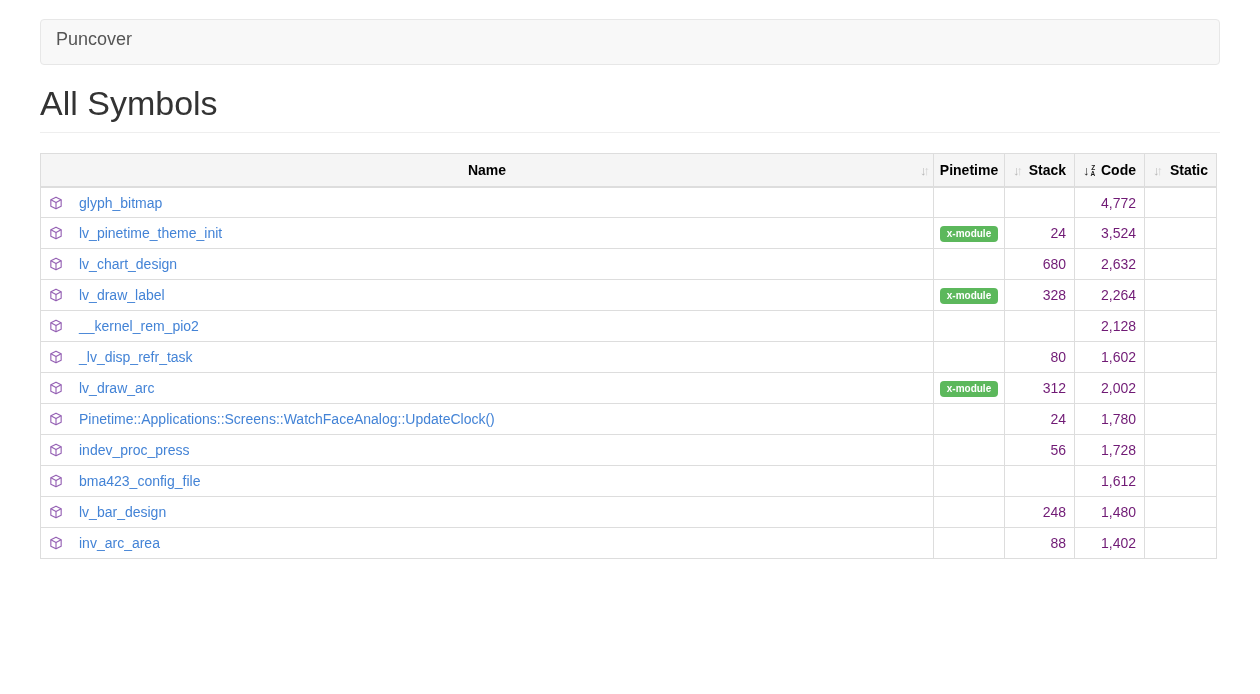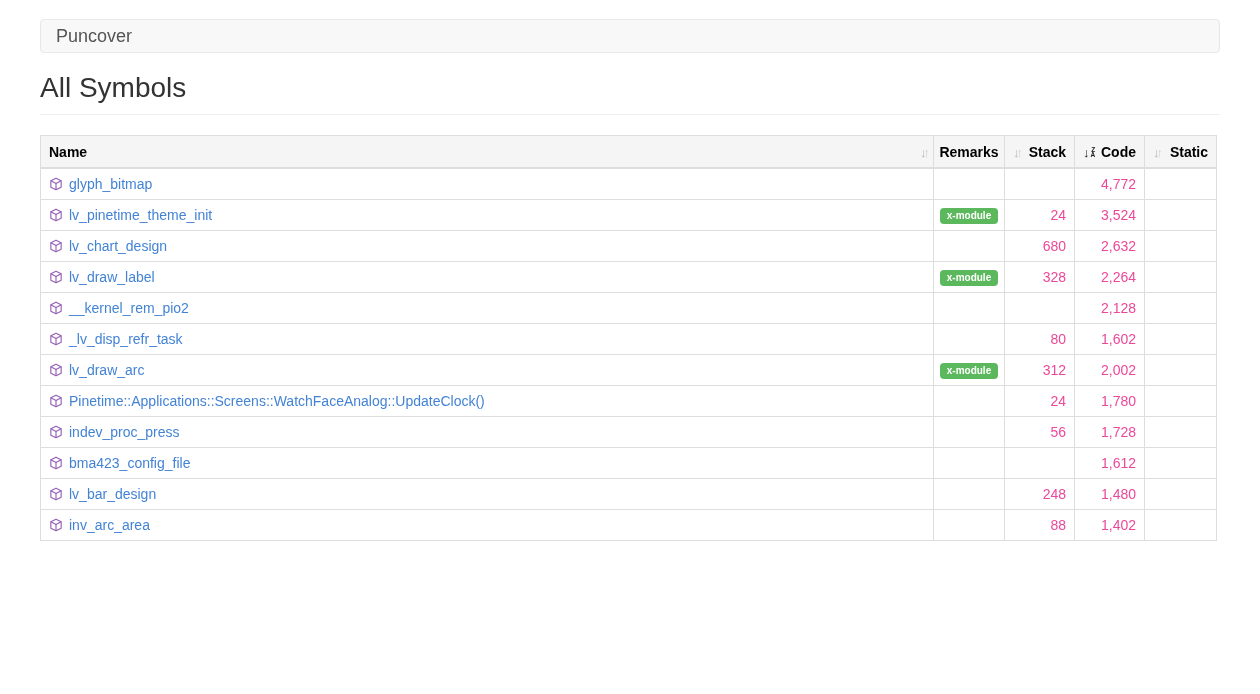--- a/index.html
+++ b/index.html
@@ -7,70 +7,70 @@
   body {
     width: 1260px; height: 694px; overflow: hidden;
     background: #ffffff;
     font-family: "Liberation Sans", "DejaVu Sans", sans-serif;
     font-size: 14px; color: #333;
   }
   .container { width: 1180px; margin-left: 40px; }
 
   
   .navbar {
-    margin-top: 19px; height: 34px;
+    margin-top: 19px; height: 46px;
     background: #f8f8f8;
     border: 1px solid #e7e7e7; border-radius: 4px;
-    display: flex; align-items: center; padding: 0 15px;
+    display: flex; align-items: flex-end; padding: 0 15px;
   }
   .navbar-brand {
     font-size: 18px; color: #555; text-decoration: none; line-height: 50px;
   }
 
   
   .page-header { margin-top: 20px; padding-bottom: 10px; border-bottom: 1px solid #eeeeee; }
   .page-header h1 {
-    margin: 0; font-size: 28px; font-weight: 500; color: #333; line-height: 1.1;
+    margin: 0; font-size: 34px; font-weight: 500; color: #333; line-height: 1.1;
   }
 
   
   table.symbols {
     margin-top: 20px; width: 1176px;
     border-collapse: collapse; table-layout: fixed;
   }
   th, td { border: 1px solid #ddd; }
   thead th {
     background: #f5f5f5; color: #000; font-weight: bold;
-    padding: 7px 8px; text-align: left; position: relative;
+    padding: 7px 8px; text-align: center; position: relative;
     border-bottom-width: 2px; cursor: pointer; height: 33px;
   }
   td { padding: 5px 8px; height: 31px; background: #fff; }
 
   col.c-name   { width: 893px; }
   col.c-remark { width: 71px; }
   col.c-stack  { width: 70px; }
   col.c-code   { width: 70px; }
   col.c-static { width: 72px; }
 
   th.th-remarks { text-align: center; padding-left: 4px; padding-right: 4px; cursor: default; }
   th.th-num { text-align: right; }
-  td.num { text-align: right; color: #ec4899; }
+  td.num { text-align: right; color: #701a75; }
   td.remarks { text-align: center; padding-left: 3px; padding-right: 3px; }
 
   
   .sort-both { color: #b6b6b6; font-size: 13px; letter-spacing: -3px; white-space: nowrap; }
   .sort-both .up { color: #cfcfcf; }
   .pos-right { position: absolute; right: 6px; top: 50%; transform: translateY(-50%); }
   .pos-left  { position: absolute; left: 8px;  top: 50%; transform: translateY(-50%); }
   .sort-active { color: #1a1a1a; display: inline-flex; align-items: center; }
   .sort-active .ar { font-size: 13px; }
   .sort-active .za { display: inline-flex; flex-direction: column; font-size: 6.5px; line-height: 5.5px; font-weight: bold; margin-left: 1px; }
 
   
-  .name-wrap { display: flex; align-items: center; gap: 6px; }
+  .name-wrap { display: flex; align-items: center; gap: 16px; }
   .cube { width: 14px; height: 14px; color: #9561b4; flex: 0 0 auto; }
   a.symbol { color: #4383d6; text-decoration: none; }
 
   
   .badge {
     display: inline-block; background: #5cb85c; color: #fff;
     font-size: 10px; font-weight: bold; line-height: 1;
     padding: 3px 7px; border-radius: 4px; white-space: nowrap;
   }
 </style>
@@ -95,21 +95,21 @@
         <col class="c-code">
         <col class="c-static">
     </colgroup>
     <thead>
       <tr>
         <th class="th-name">
           <span>Name</span>
           <span class="sort-both pos-right"><span class="down">↓</span><span class="up">↑</span></span>
         </th>
         <th class="th-remarks">
-          <span>Remarks</span>
+          <span>Pinetime</span>
         </th>
         <th class="th-num">
           <span class="sort-both pos-left"><span class="down">↓</span><span class="up">↑</span></span>
           <span>Stack</span>
         </th>
         <th class="th-num">
           <span class="sort-active pos-left">
               <span class="ar">↓</span>
               <span class="za">
                 <span>Z</span>

